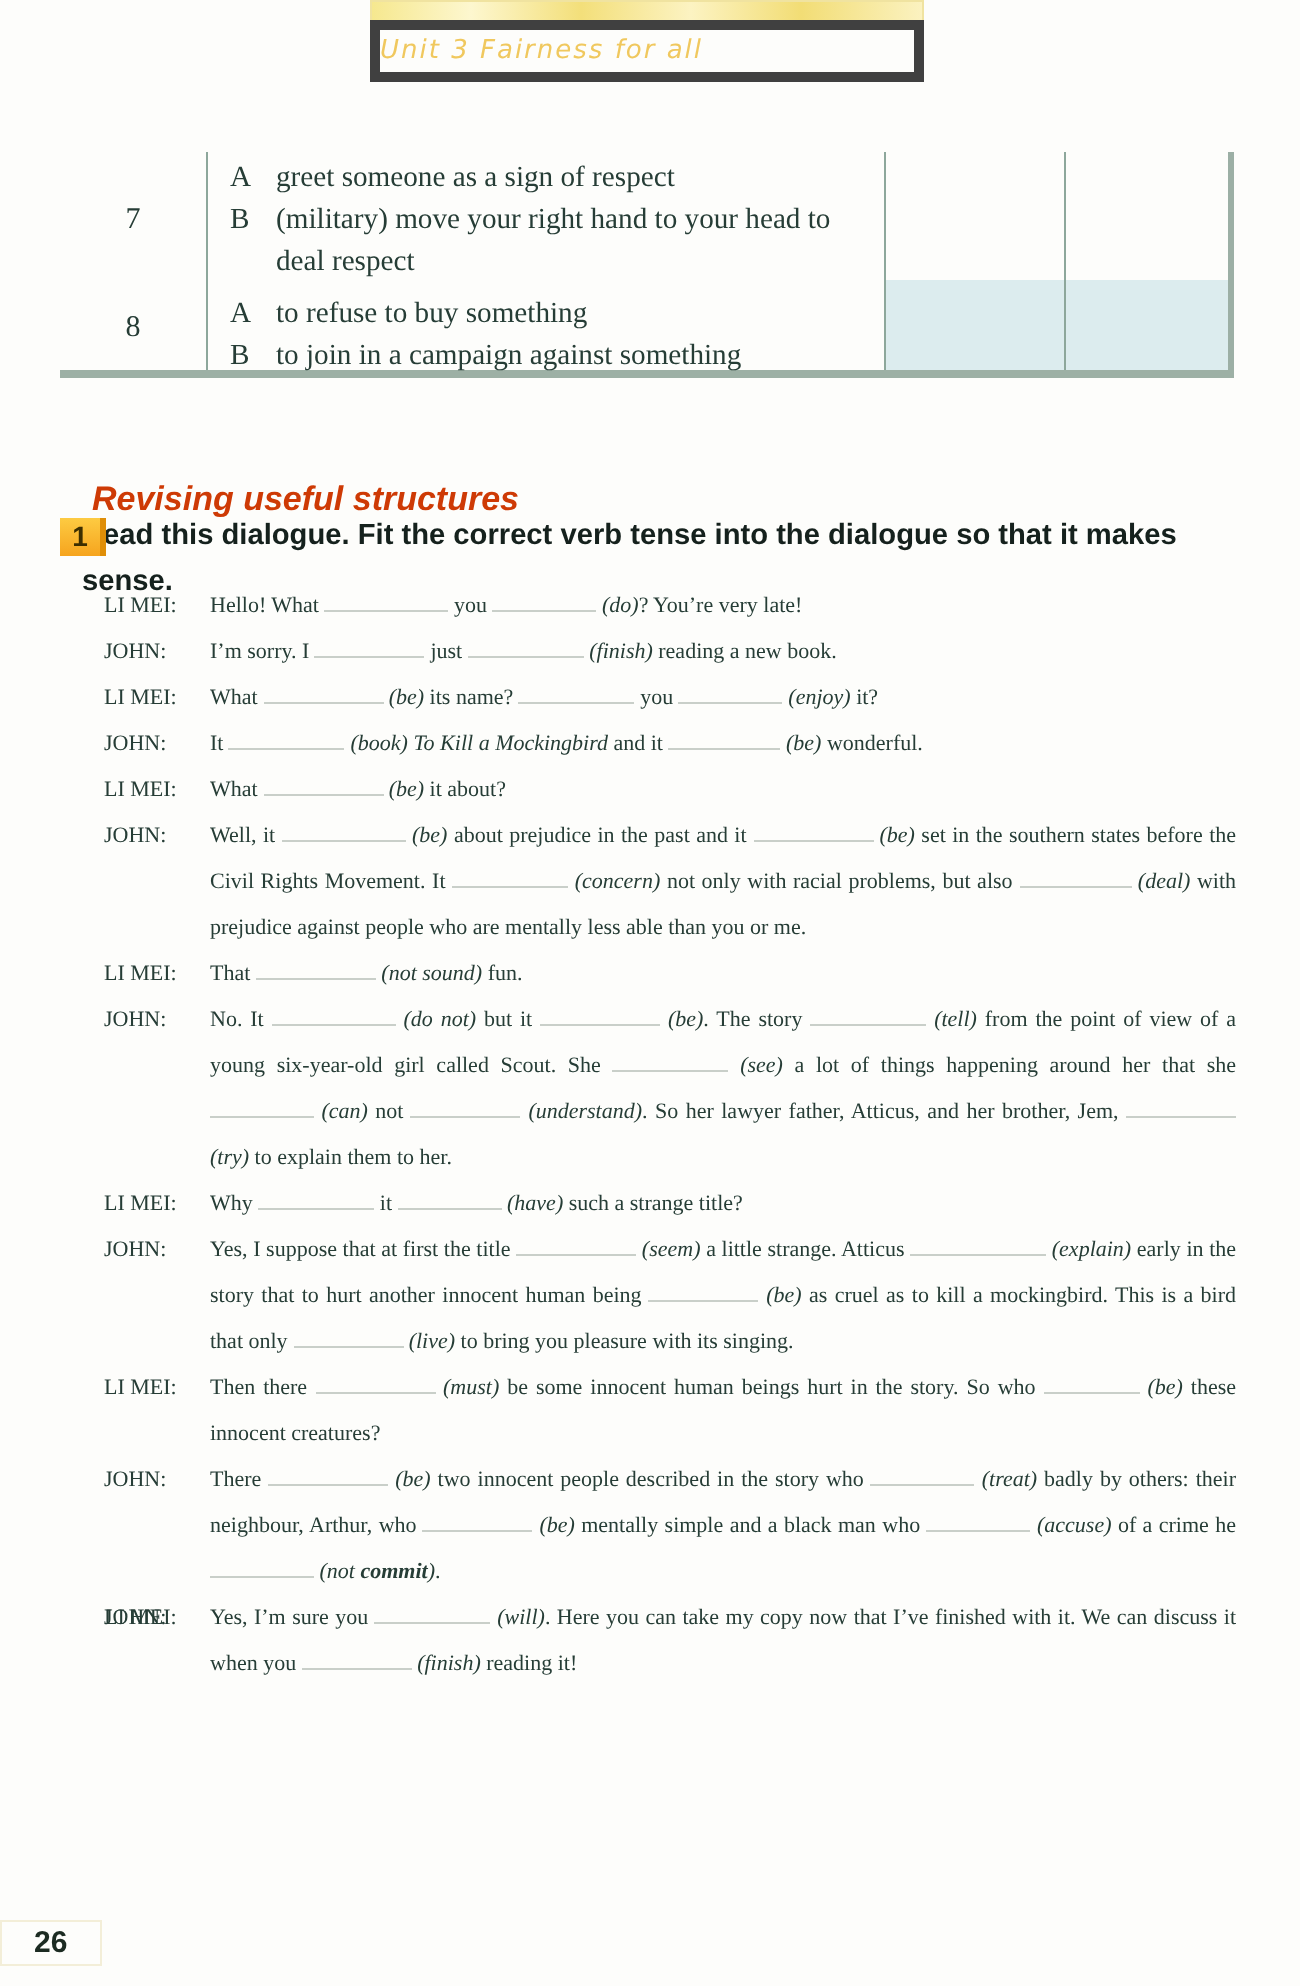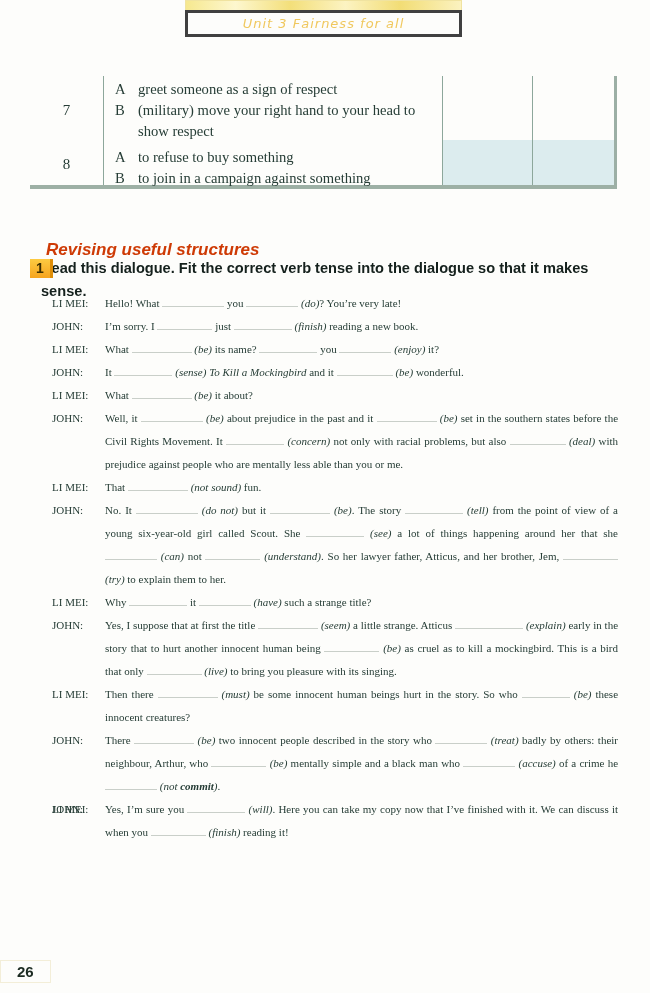--- a/index.html
+++ b/index.html
@@ -3,21 +3,21 @@
 <meta charset="utf-8">
 <style>
   html,body{margin:0;padding:0;background:#ffffff;}
   .page{position:relative;width:650px;height:993px;background:#fdfdfb;overflow:hidden;
         font-family:"Liberation Serif",serif;color:#263d36;}
 
   
   .banner{position:absolute;left:185px;top:0;width:277px;}
   .banner-strip{height:9px;border:1px solid #f0e3a0;border-bottom:none;
     background:linear-gradient(90deg,#f6e88f,#fdf7cf 18%,#f3df7a 38%,#fcf3c2 58%,#f2dd75 78%,#fbf2c0);}
-  .banner-titlebox{height:21px;border:3px solid #404040;text-align:center;
+  .banner-titlebox{height:21px;border:5px solid #404040;
     font-family:"DejaVu Sans",sans-serif;font-style:italic;font-size:13px;
     color:#f0c85e;line-height:21px;letter-spacing:1px;}
 
   
   .tablefrag{position:absolute;top:76px;left:30px;width:587px;height:109px;
     border-bottom:4px solid #9db0a5;font-size:14.6px;}
   .tint{position:absolute;left:413px;right:3px;top:64px;bottom:0;background:#dcecee;}
   .vline{position:absolute;top:0;bottom:0;width:1px;background:#8da79b;}
   .v1{left:73px}.v2{left:412px}.v3{left:502px}
   .vr{position:absolute;top:0;bottom:0;left:584px;width:3px;background:#9cafa5;}
@@ -75,41 +75,41 @@
     <div class="vline v2"></div>
     <div class="vline v3"></div>
     <div class="vr"></div>
     <div id="numcol">
         <div class="rownum rownum0">7</div>
         <div class="rownum rownum1">8</div>
       </div>
     <div class="optcol" id="optcol">
         <div class="optgroup">
           <div class="option"><span class="optlabel">A</span><span class="opttext">greet someone as a sign of respect</span></div>
-          <div class="option"><span class="optlabel">B</span><span class="opttext">(military) move your right hand to your head to show respect</span></div>
+          <div class="option"><span class="optlabel">B</span><span class="opttext">(military) move your right hand to your head to deal respect</span></div>
         </div>
         <div class="optgroup">
           <div class="option"><span class="optlabel">A</span><span class="opttext">to refuse to buy something</span></div>
           <div class="option"><span class="optlabel">B</span><span class="opttext">to join in a campaign against something</span></div>
         </div>
       </div>
   </div>
 
   <h2 class="sect">Revising useful structures</h2>
 
   <div class="exercise">
     <span class="badge">1</span>
     <div class="instr">Read this dialogue. Fit the correct verb tense into the dialogue so that it makes sense.</div>
   </div>
 
   <div class="dialogue" id="dialogue">
       <div class="turn"><span class="speaker">LI MEI:</span><span class="ttext">Hello! What <span class="blank" style="width: 62px;"></span> you <span class="blank" style="width: 52px;"></span> <em class="hint">(do)</em>? You’re very late!</span></div>
       <div class="turn"><span class="speaker">JOHN:</span><span class="ttext">I’m sorry. I <span class="blank" style="width: 55px;"></span> just <span class="blank" style="width: 58px;"></span> <em class="hint">(finish)</em> reading a new book.</span></div>
       <div class="turn"><span class="speaker">LI MEI:</span><span class="ttext">What <span class="blank" style="width: 60px;"></span> <em class="hint">(be)</em> its name? <span class="blank" style="width: 58px;"></span> you <span class="blank" style="width: 52px;"></span> <em class="hint">(enjoy)</em> it?</span></div>
-      <div class="turn"><span class="speaker">JOHN:</span><span class="ttext">It <span class="blank" style="width: 58px;"></span> <em class="hint">(sense)</em> <em class="btitle">To Kill a Mockingbird</em> and it <span class="blank" style="width: 56px;"></span> <em class="hint">(be)</em> wonderful.</span></div>
+      <div class="turn"><span class="speaker">JOHN:</span><span class="ttext">It <span class="blank" style="width: 58px;"></span> <em class="hint">(book)</em> <em class="btitle">To Kill a Mockingbird</em> and it <span class="blank" style="width: 56px;"></span> <em class="hint">(be)</em> wonderful.</span></div>
       <div class="turn"><span class="speaker">LI MEI:</span><span class="ttext">What <span class="blank" style="width: 60px;"></span> <em class="hint">(be)</em> it about?</span></div>
       <div class="turn"><span class="speaker">JOHN:</span><span class="ttext">Well, it <span class="blank" style="width: 62px;"></span> <em class="hint">(be)</em> about prejudice in the past and it <span class="blank" style="width: 60px;"></span> <em class="hint">(be)</em> set in the southern states before the Civil Rights Movement. It <span class="blank" style="width: 58px;"></span> <em class="hint">(concern)</em> not only with racial problems, but also <span class="blank" style="width: 56px;"></span> <em class="hint">(deal)</em> with prejudice against people who are mentally less able than you or me.</span></div>
       <div class="turn"><span class="speaker">LI MEI:</span><span class="ttext">That <span class="blank" style="width: 60px;"></span> <em class="hint">(not sound)</em> fun.</span></div>
       <div class="turn"><span class="speaker">JOHN:</span><span class="ttext">No. It <span class="blank" style="width: 62px;"></span> <em class="hint">(do not)</em> but it <span class="blank" style="width: 60px;"></span> <em class="hint">(be)</em>. The story <span class="blank" style="width: 58px;"></span> <em class="hint">(tell)</em> from the point of view of a young six-year-old girl called Scout. She <span class="blank" style="width: 58px;"></span> <em class="hint">(see)</em> a lot of things happening around her that she <span class="blank" style="width: 52px;"></span> <em class="hint">(can)</em> not <span class="blank" style="width: 55px;"></span> <em class="hint">(understand)</em>. So her lawyer father, Atticus, and her brother, Jem, <span class="blank" style="width: 55px;"></span> <em class="hint">(try)</em> to explain them to her.</span></div>
       <div class="turn"><span class="speaker">LI MEI:</span><span class="ttext">Why <span class="blank" style="width: 58px;"></span> it <span class="blank" style="width: 52px;"></span> <em class="hint">(have)</em> such a strange title?</span></div>
       <div class="turn"><span class="speaker">JOHN:</span><span class="ttext">Yes, I suppose that at first the title <span class="blank" style="width: 60px;"></span> <em class="hint">(seem)</em> a little strange. Atticus <span class="blank" style="width: 68px;"></span> <em class="hint">(explain)</em> early in the story that to hurt another innocent human being <span class="blank" style="width: 55px;"></span> <em class="hint">(be)</em> as cruel as to kill a mockingbird. This is a bird that only <span class="blank" style="width: 55px;"></span> <em class="hint">(live)</em> to bring you pleasure with its singing.</span></div>
       <div class="turn"><span class="speaker">LI MEI:</span><span class="ttext">Then there <span class="blank" style="width: 60px;"></span> <em class="hint">(must)</em> be some innocent human beings hurt in the story. So who <span class="blank" style="width: 48px;"></span> <em class="hint">(be)</em> these innocent creatures?</span></div>
       <div class="turn"><span class="speaker">JOHN:</span><span class="ttext">There <span class="blank" style="width: 60px;"></span> <em class="hint">(be)</em> two innocent people described in the story who <span class="blank" style="width: 52px;"></span> <em class="hint">(treat)</em> badly by others: their neighbour, Arthur, who <span class="blank" style="width: 55px;"></span> <em class="hint">(be)</em> mentally simple and a black man who <span class="blank" style="width: 52px;"></span> <em class="hint">(accuse)</em> of a crime he <span class="blank" style="width: 52px;"></span> <em class="hint">(not </em><em class="hint strong">commit</em><em class="hint">)</em>.</span></div>
       <div class="turn"><span class="speaker">LI MEI:</span></div>
       <div class="turn"><span class="speaker">JOHN:</span><span class="ttext">Yes, I’m sure you <span class="blank" style="width: 58px;"></span> <em class="hint">(will)</em>. Here you can take my copy now that I’ve finished with it. We can discuss it when you <span class="blank" style="width: 55px;"></span> <em class="hint">(finish)</em> reading it!</span></div>

